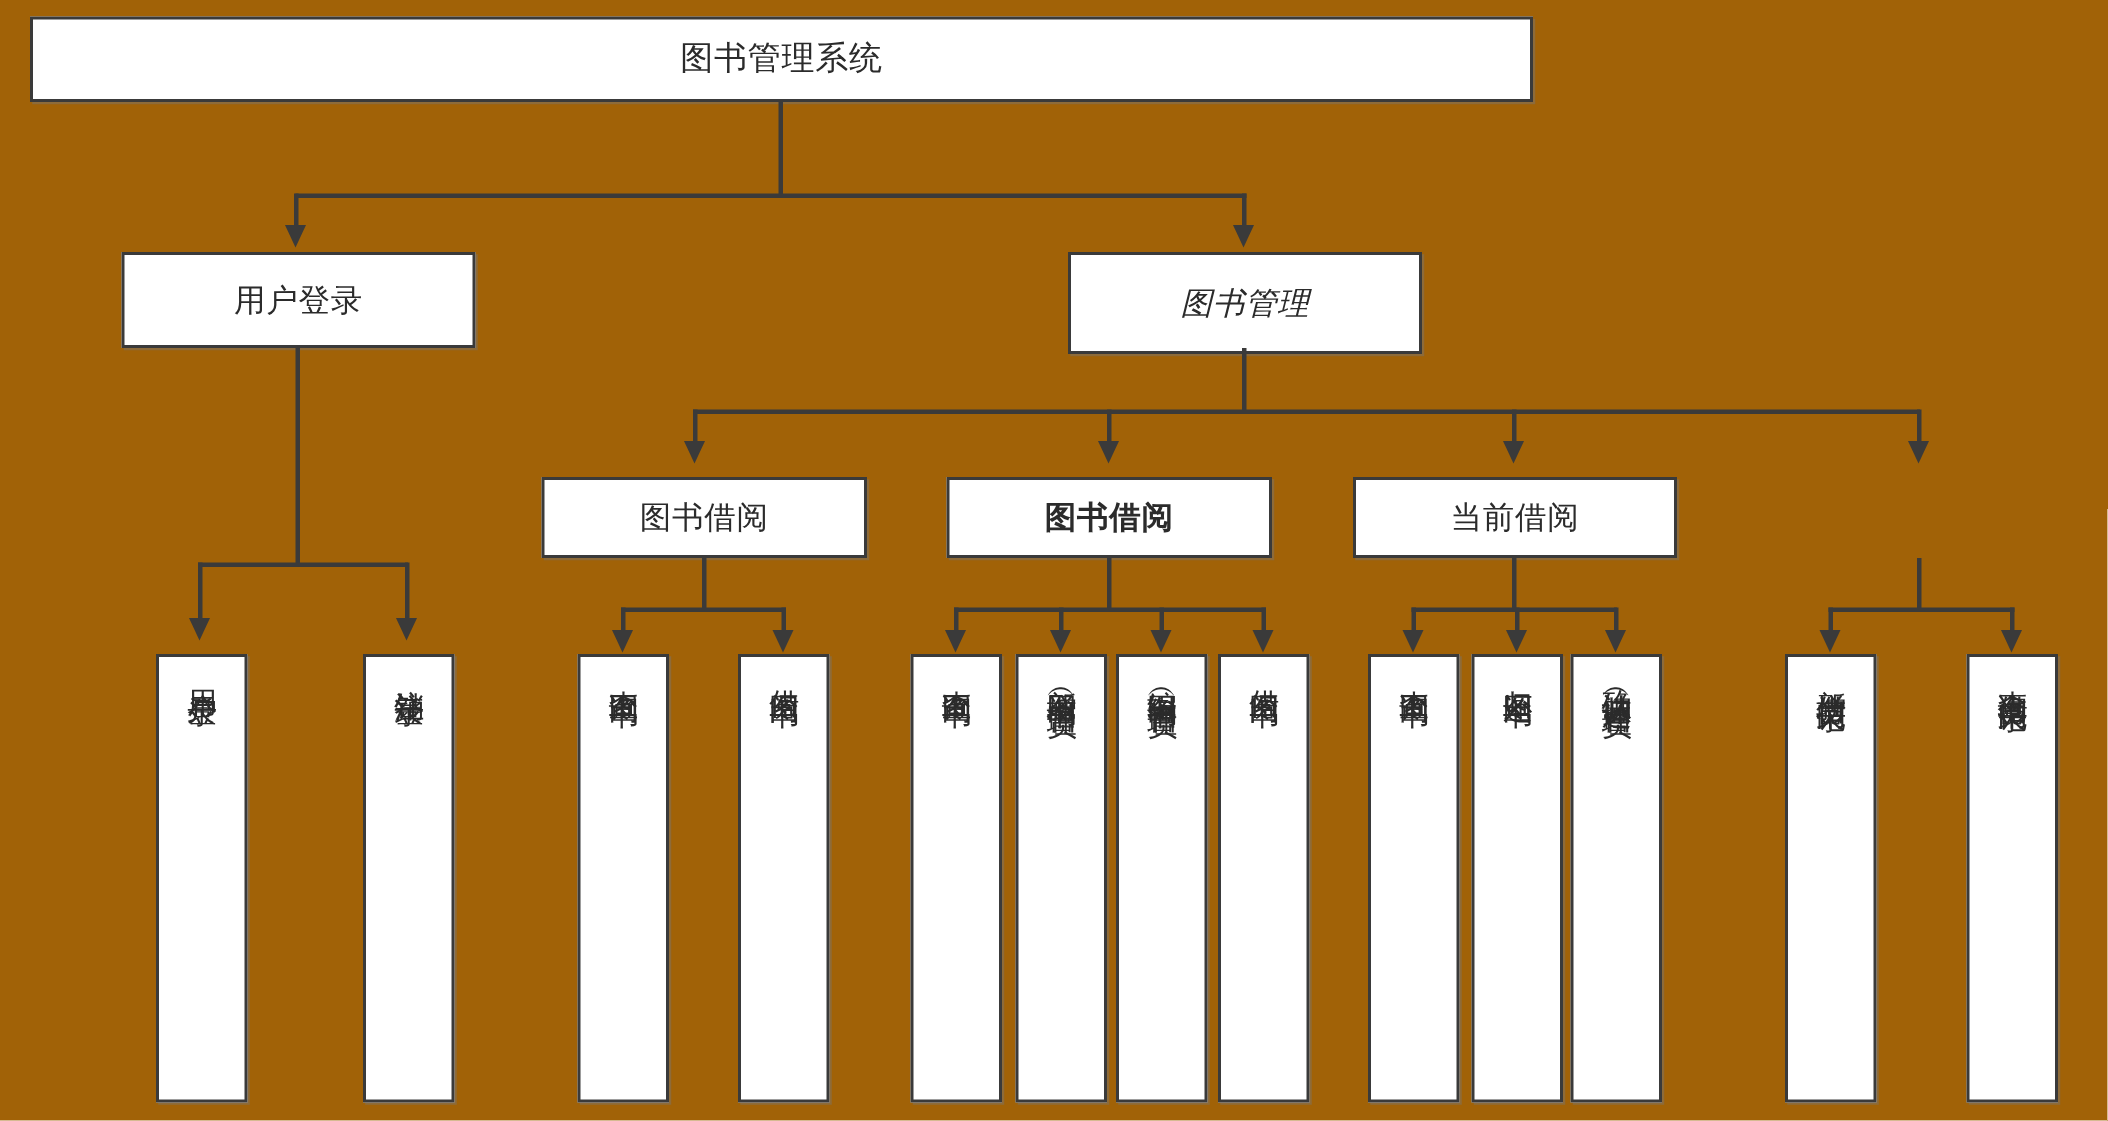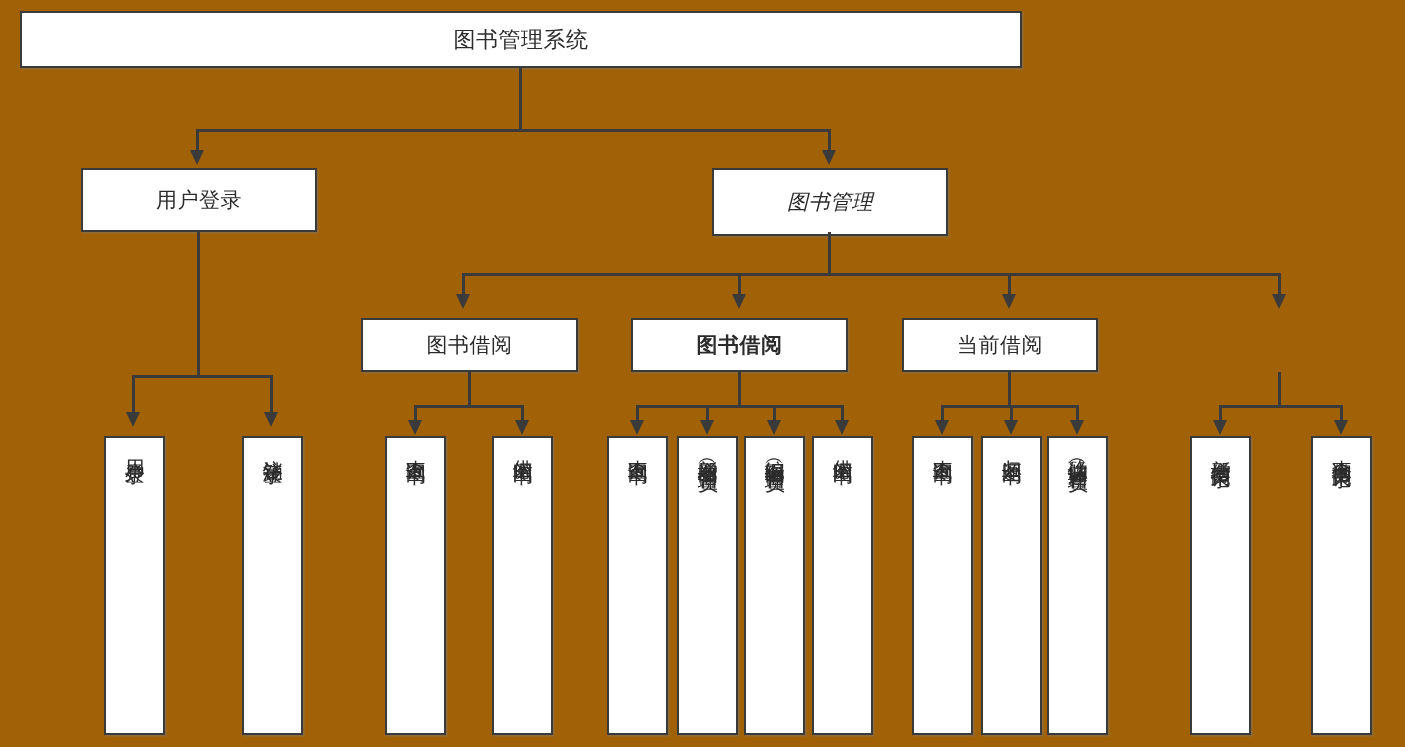--- a/index.html
+++ b/index.html
@@ -133,21 +133,21 @@
 
   <div class="conn vline" style="left:1278px; top:273px; width:2.5px; height:22px;"></div>
   <div class="arrow" style="left:1272px; top:294px;"></div>
 
   <div class="node l3" style="left:361px; top:318px; width:217px; height:54px;">
     <span class="label">图书借阅</span>
   </div>
   <div class="node l3" style="left:631px; top:318px; width:217px; height:54px;font-weight:bold;">
     <span class="label">图书借阅</span>
   </div>
-  <div class="node l3" style="left:902px; top:318px; width:196px; height:54px;align-items:center;">
+  <div class="node l3" style="left:902px; top:318px; width:216px; height:54px;align-items:center;">
     <span class="label">当前借阅</span>
   </div>
 
   <div class="conn vline" style="left:468px; top:372px; width:2.5px; height:35px;"></div>
   <div class="conn hline" style="left:414px; top:405px; width:110px; height:2.5px;"></div>
   <div class="conn vline" style="left:414px; top:405px; width:2.5px; height:16px;"></div>
   <div class="arrow" style="left:408px; top:420px;"></div>
   <div class="conn vline" style="left:521px; top:405px; width:2.5px; height:16px;"></div>
   <div class="arrow" style="left:515px; top:420px;"></div>
 

